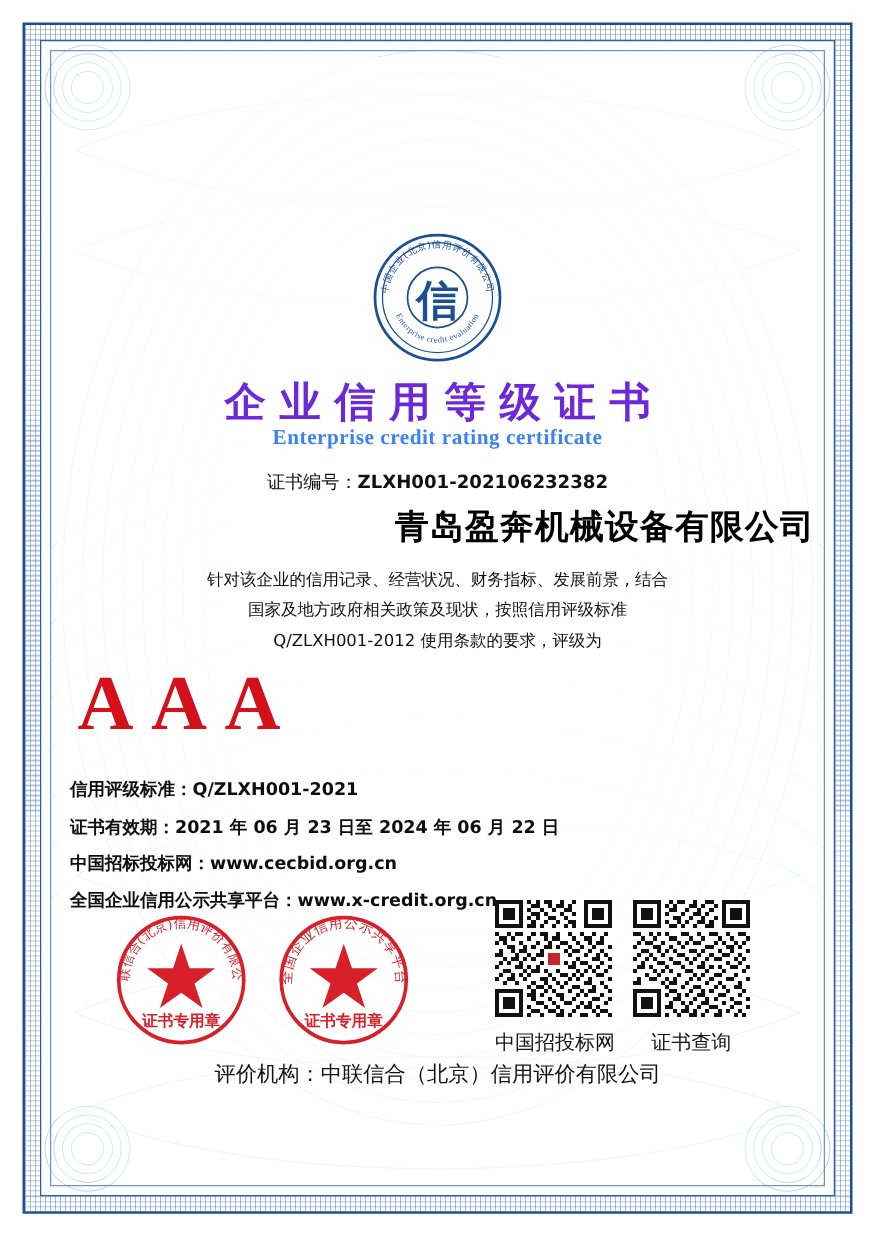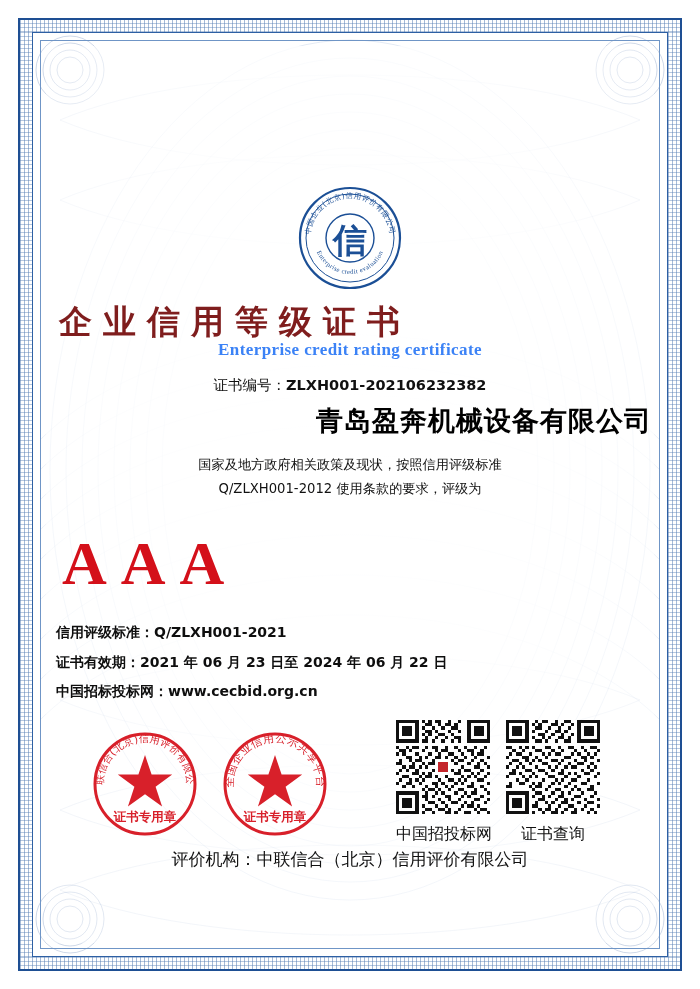--- a/index.html
+++ b/index.html
@@ -88,23 +88,24 @@
   }
   .emblem {
     width: 104px; height: 104px;
     position: relative;
   }
 
   .title-cn {
     position: absolute;
     top: 252px;
     left: 0; right: 0;
+    text-align: center;
     font-size: 33px;
     font-weight: bold;
-    color: #7f1d1d;
+    color: #6d28d9;
     letter-spacing: 11px;
     text-indent: 11px;
     font-family: Liberation Serif, serif;
   }
   .title-en {
     position: absolute;
     top: 292px;
     left: 0; right: 0;
     text-align: center;
     font-size: 17px;
@@ -325,35 +326,39 @@
     <div class="title-cn">企业信用等级证书</div>
     <div class="title-en">Enterprise credit rating certificate</div>
 
     <div class="cert-no">
       <span>证书编号：</span><b>ZLXH001-202106232382</b>
     </div>
 
     <div class="company">青岛盈奔机械设备有限公司</div>
 
     <div class="body-text">
+      <div>针对该企业的信用记录、经营状况、财务指标、发展前景 , 结合</div>
       <div>国家及地方政府相关政策及现状，按照信用评级标准</div>
       <div>Q/ZLXH001-2012 使用条款的要求，评级为</div>
     </div>
 
     <div class="grade">AAA</div>
 
     <div class="details">
       <div class="row">
         <span class="lbl">信用评级标准：</span><span>Q/ZLXH001-2021</span>
       </div>
       <div class="row">
         <span class="lbl">证书有效期：</span><span>2021 年 06 月 23 日至 2024 年 06 月 22 日</span>
       </div>
       <div class="row">
         <span class="lbl">中国招标投标网：</span><span>www.cecbid.org.cn</span>
+      </div>
+      <div class="row">
+        <span class="lbl">全国企业信用公示共享平台：</span><span>www.x-credit.org.cn</span>
       </div>
     </div>
 
     <div class="stamps">
       <div class="stamp">
         <svg viewBox="0 0 118 118" width="118" height="118">
           <defs>
             <path id="stampArc1" d="M 17,59 A 42,42 0 0 1 101,59"></path>
           </defs>
           <circle cx="59" cy="59" r="50" fill="none" stroke="#d8202a" stroke-width="3"></circle>

